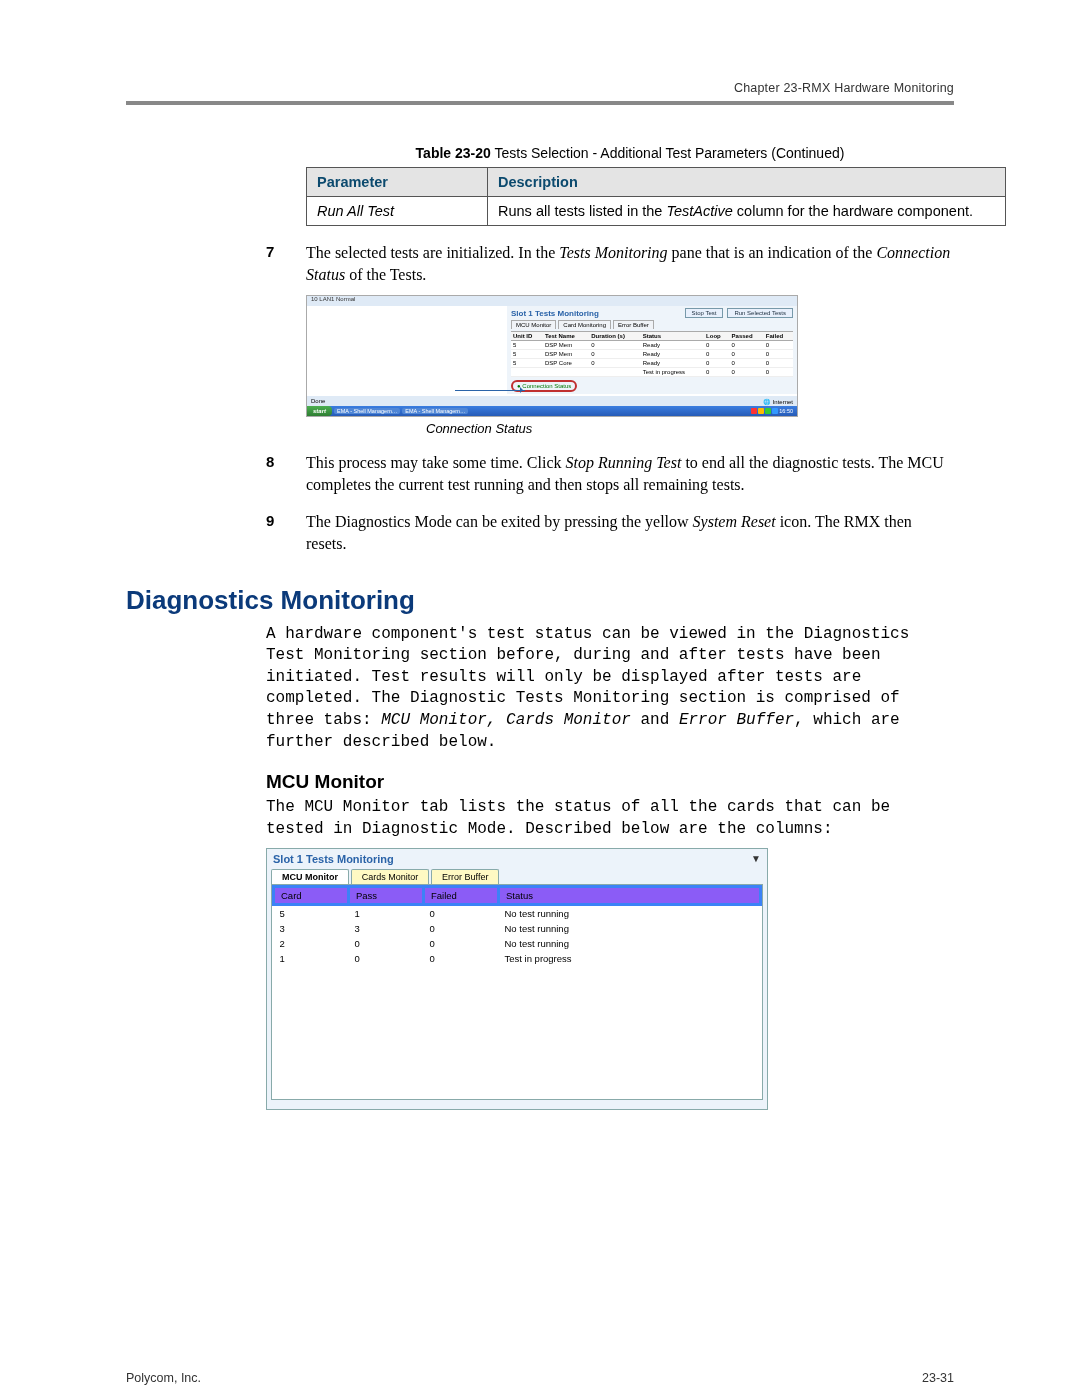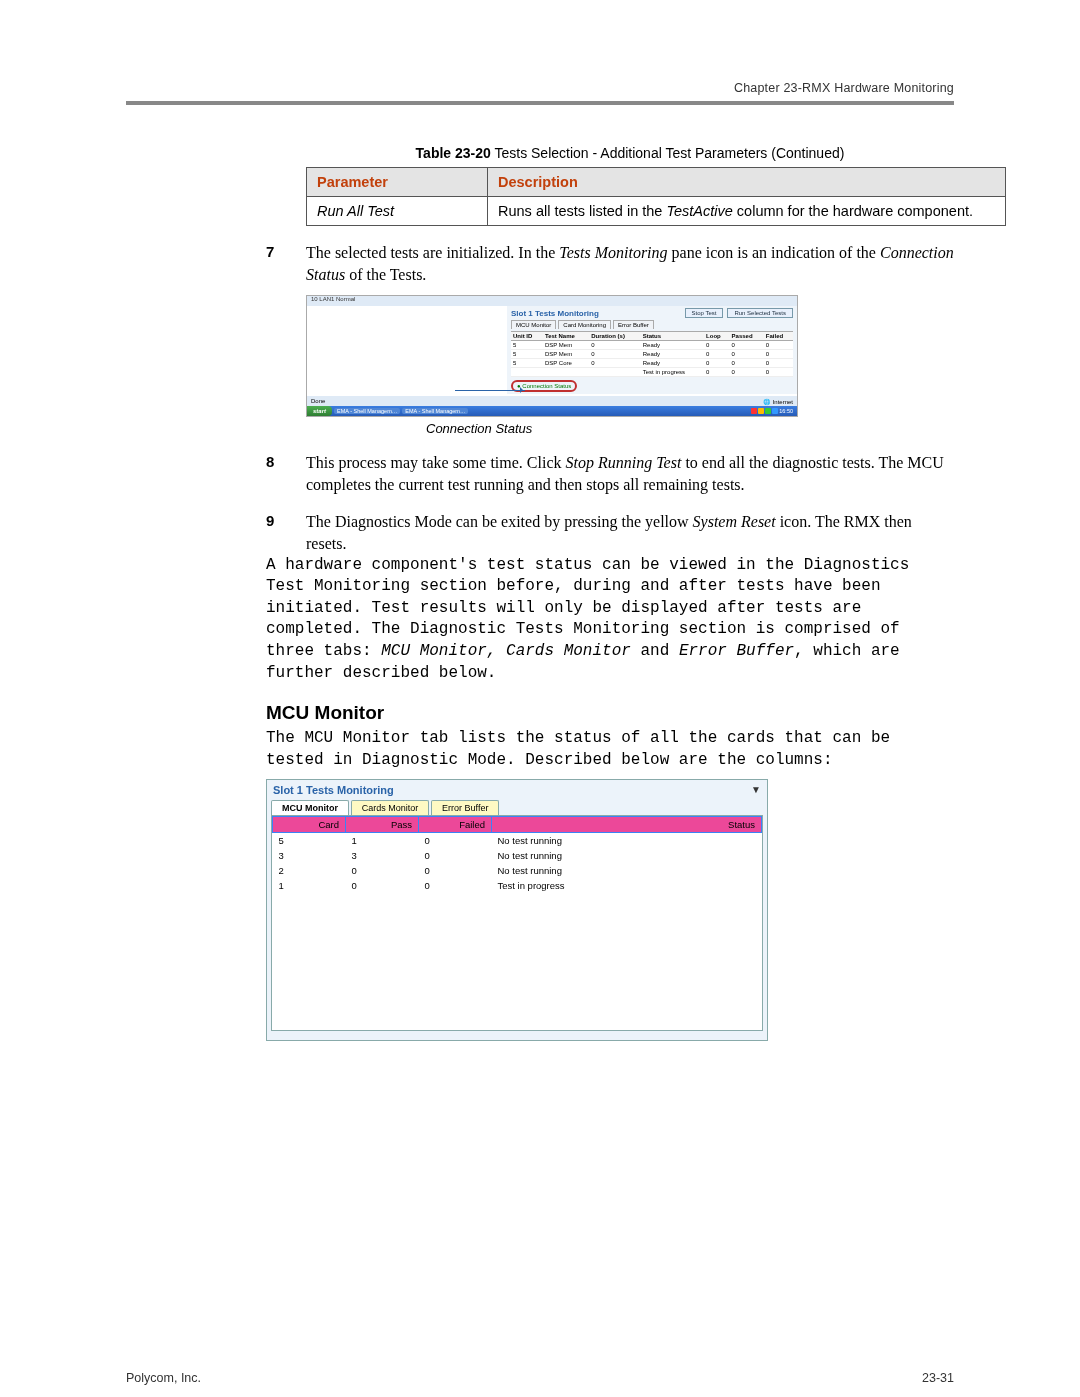--- a/index.html
+++ b/index.html
@@ -43,21 +43,21 @@
     font-size: 14.5px;
   }
   table.param th, table.param td {
     border: 1.5px solid #555;
     padding: 6px 10px;
     text-align: left;
     vertical-align: top;
   }
   table.param th {
     background: #e4e4e4;
-    color: #c2410c;
+    color: #0c4a6e;
     font-weight: bold;
   }
   table.param td.param-name { font-style: italic; width: 160px; }
   .step-row {
     display: flex;
     margin: 16px 0 0 140px;
     font-family: "Book Antiqua", Palatino, serif;
     font-size: 16px;
     line-height: 1.35;
   }
@@ -145,21 +145,21 @@
     font-family: Verdana, sans-serif;
     position: relative;
     overflow: hidden;
   }
   .shot2 .title2 { color:#2a63a8; font-weight:bold; font-size:11px; padding:4px 6px; }
   .shot2 .tabs2 { padding:0 4px; }
   .shot2 .tab2 { display:inline-block; font-size:9px; padding:2px 10px; background:#fef9c3; border:1px solid #8aa; border-bottom:none; border-radius:2px 2px 0 0; margin-right:-1px; }
   .shot2 .tab2.active { background:#fff; font-weight:bold; }
   .shot2 .tbl-wrap { background:#fff; margin:0 4px; height:214px; border:1px solid #8aa; overflow:hidden; position:relative;}
   .shot2 table.m2 { width:100%; border-collapse:collapse; font-size:9.5px; }
-  .shot2 table.m2 th { background:#ec4899; border:1px solid #3b82f6; padding:2px 6px; text-align:right; font-weight:normal;}
+  .shot2 table.m2 th { background:#8b5cf6; border:3px solid #3b82f6; padding:2px 6px; text-align:left; font-weight:normal;}
   .shot2 table.m2 td { padding:2px 6px; text-align:left; }
   .shot2 .tri { position:absolute; top:4px; right:6px; font-size:10px; color:#333; }
   .footer {
     position: absolute;
     bottom: 28px;
     left: 100px;
     right: 100px;
     font-size: 12.5px;
     display:flex;
     justify-content:space-between;
@@ -192,21 +192,21 @@
         <td>
           <span>Runs all tests listed in the </span><span style="font-style:italic">TestActive</span><span> column for the hardware component.</span>
         </td>
       </tr>
     </tbody>
   </table>
 
   <div class="step-row">
     <div class="step-num">7</div>
     <div class="step-txt">
-      <span>The selected tests are initialized. In the </span><span class="ital">Tests Monitoring</span><span> pane icon is an indication of the </span><span class="ital">Connection Status</span><span> of the Tests.</span>
+      <span>The selected tests are initialized. In the </span><span class="ital">Tests Monitoring</span><span> pane that is an indication of the </span><span class="ital">Connection Status</span><span> of the Tests.</span>
     </div>
   </div>
 
   <div class="shot1">
     <div class="topstrip">10    LAN1    Normal</div>
     <div class="btns">
       <span class="btn">Stop Test</span>
       <span class="btn">Run Selected Tests</span>
     </div>
     <div class="mainarea">
@@ -297,20 +297,21 @@
     </div>
   </div>
 
   <div class="step-row">
     <div class="step-num">9</div>
     <div class="step-txt">
       <span>The Diagnostics Mode can be exited by pressing the yellow </span><span class="ital">System Reset</span><span> icon. The RMX then resets.</span>
     </div>
   </div>
 
+  <h2 class="section">Diagnostics Monitoring</h2>
   <div class="body-serif">
     <span>A hardware component's test status can be viewed in the Diagnostics Test Monitoring section before, during and after tests have been initiated. Test results will only be displayed after tests are completed. The Diagnostic Tests Monitoring section is comprised of three tabs: </span><span style="font-style:italic">MCU Monitor, Cards Monitor</span><span> and </span><span style="font-style:italic">Error Buffer</span><span>, which are further described below.</span>
   </div>
 
   <h3 class="sub">MCU Monitor</h3>
   <div class="body-serif">The MCU Monitor tab lists the status of all the cards that can be tested in Diagnostic Mode. Described below are the columns:</div>
 
   <div class="shot2">
     <div class="title2">Slot 1 Tests Monitoring</div>
     <div class="tabs2">

